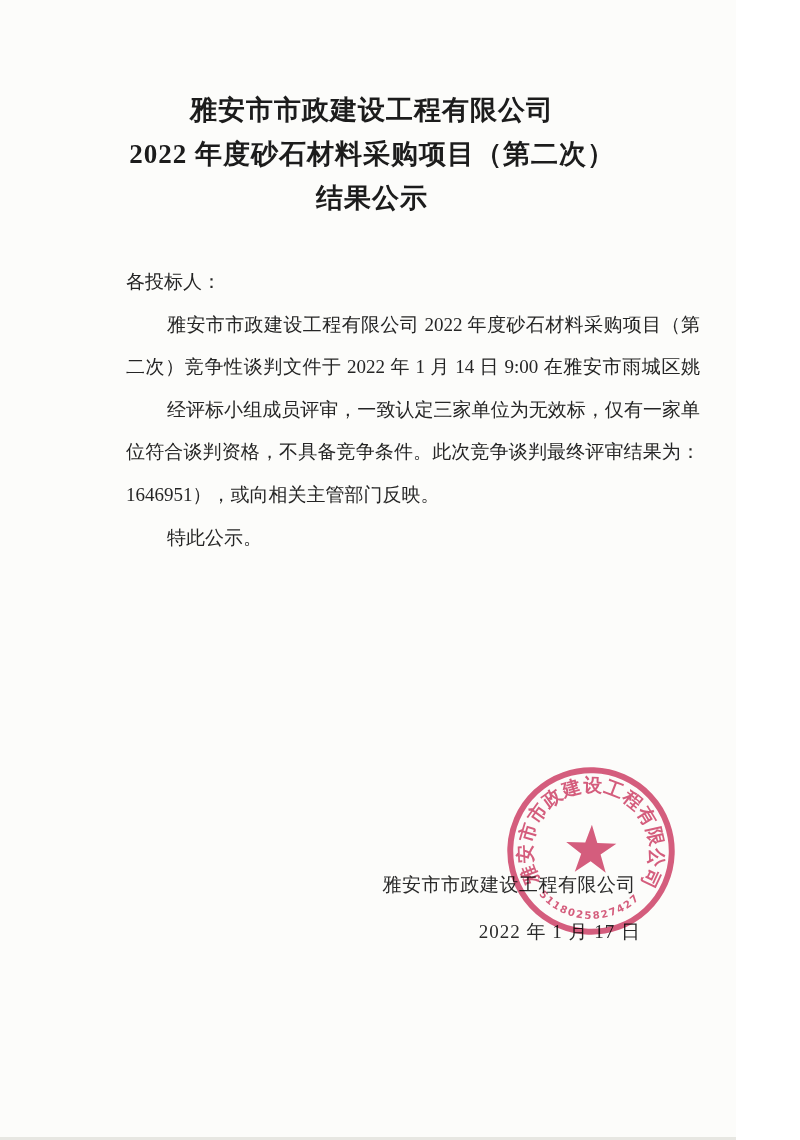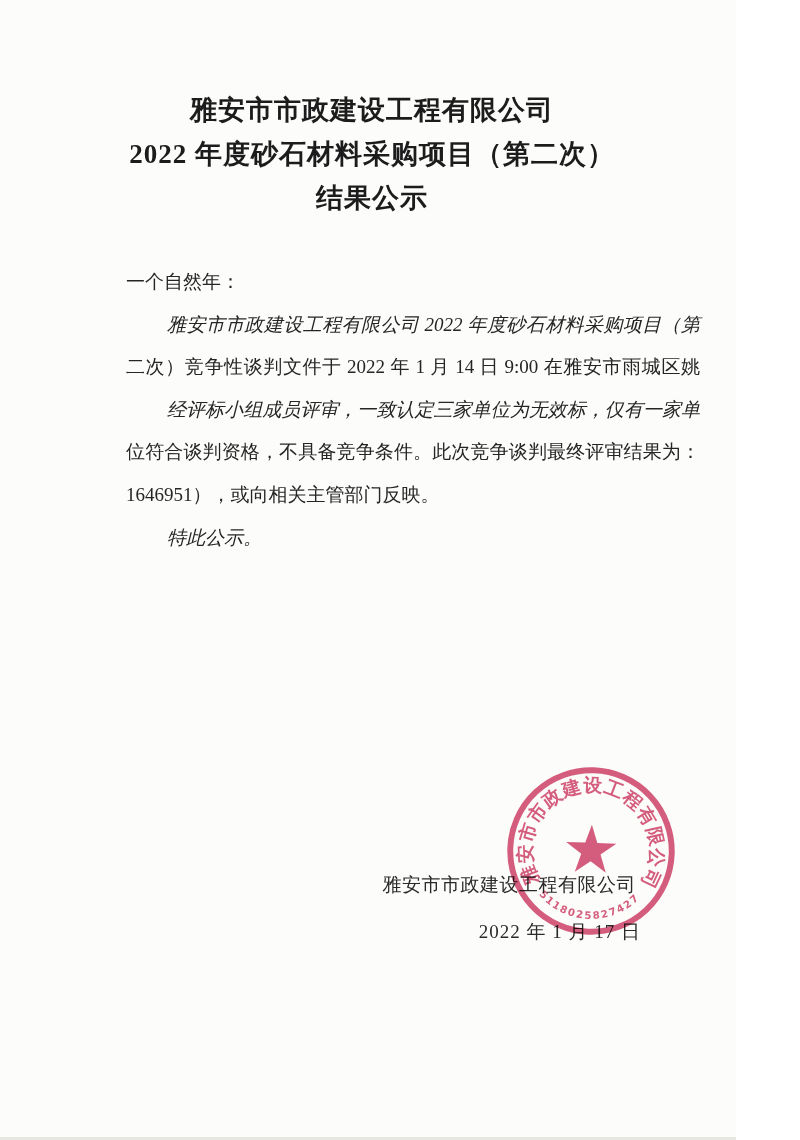--- a/index.html
+++ b/index.html
@@ -47,21 +47,21 @@
   .line {
     height: 42.6px;
     line-height: 42.6px;
     white-space: nowrap;
   }
   .line.just {
     text-align: justify;
     text-align-last: justify;
     white-space: normal;
   }
-  .line.indent { text-indent: 41px; font-style: italic; }
+  .line.indent { text-indent: 41px; }
   
   .sig-company {
     position: absolute;
     top: 872px;
     right: 100px;
     font-size: 19px;
     line-height: 26px;
     letter-spacing: 0.5px;
     color: #2a2a2a;
     white-space: nowrap;
@@ -93,21 +93,21 @@
 
 <div class="page">
 
   <div class="title-block">
     <div class="title-line">雅安市市政建设工程有限公司</div>
     <div class="title-line">2022 年度砂石材料采购项目（第二次）</div>
     <div class="title-line">结果公示</div>
   </div>
 
   <div class="body-block">
-    <div class="line">一个自然年：</div>
+    <div class="line">各投标人：</div>
     <div class="line indent just">雅安市市政建设工程有限公司 2022 年度砂石材料采购项目（第</div>
     <div class="line just">二次）竞争性谈判文件于 2022 年 1 月 14 日 9:00 在雅安市雨城区姚</div>
     <div class="line indent just">经评标小组成员评审，一致认定三家单位为无效标，仅有一家单</div>
     <div class="line just">位符合谈判资格，不具备竞争条件。此次竞争谈判最终评审结果为：</div>
     <div class="line">1646951），或向相关主管部门反映。</div>
     <div class="line indent">特此公示。</div>
   </div>
 
   <div class="sig-company">雅安市市政建设工程有限公司</div>
   <div class="sig-date">2022 年 1 月 17 日</div>

